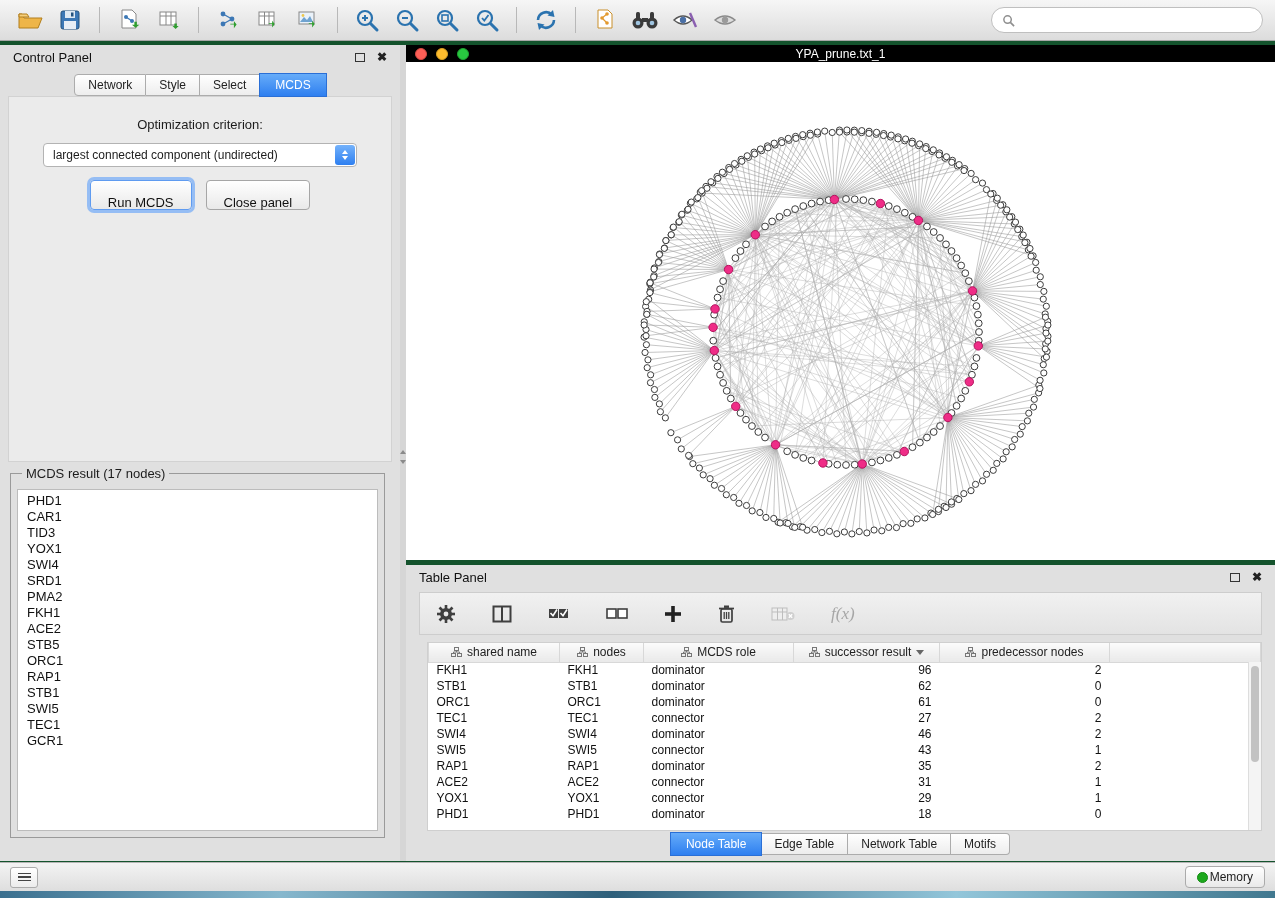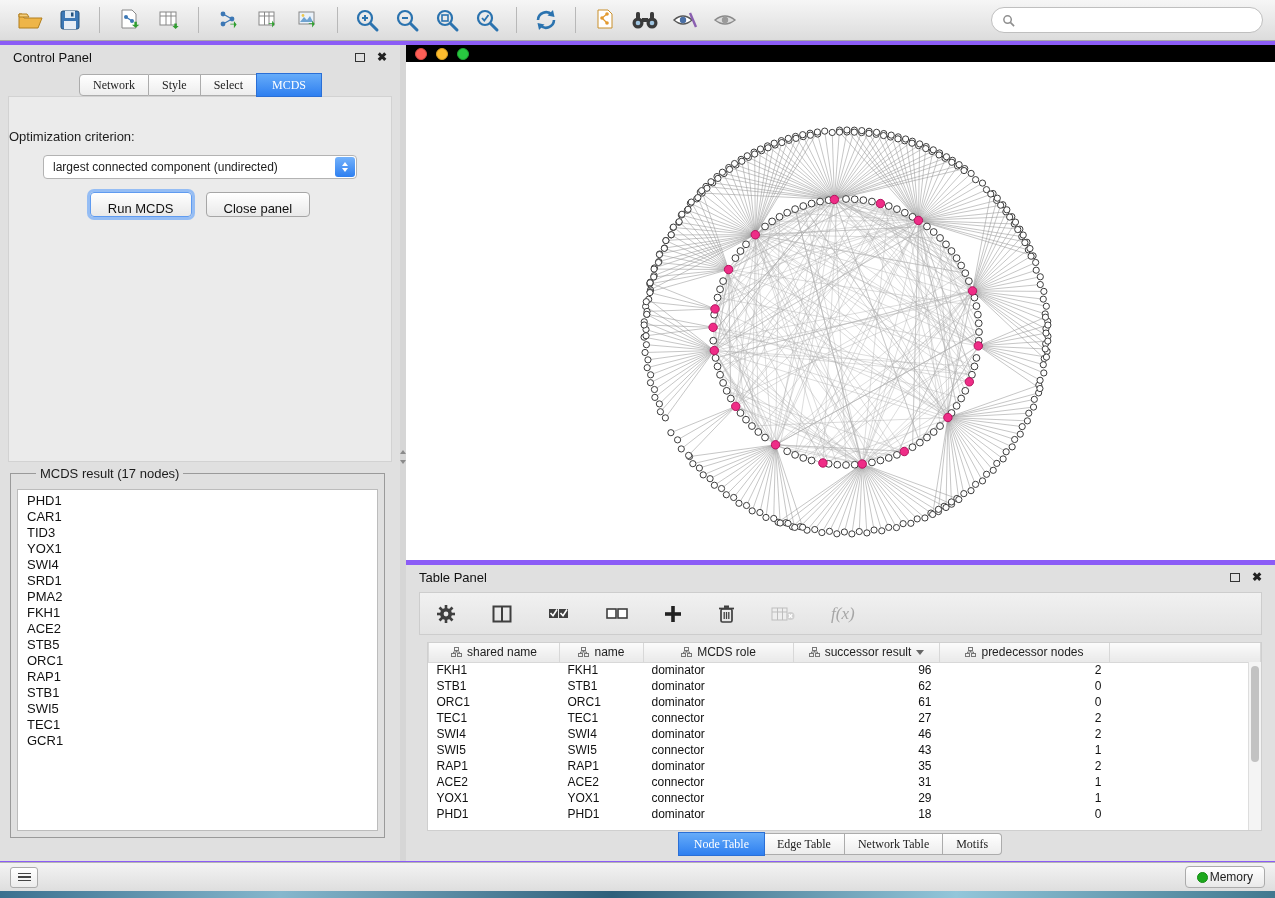--- a/index.html
+++ b/index.html
@@ -1,59 +1,59 @@
 <!DOCTYPE html>
 <html><head>
 <meta charset="utf-8">
 <style>
   * { margin:0; padding:0; box-sizing:border-box; }
   html,body { width:1275px; height:898px; }
   body { font-family:"Liberation Sans", sans-serif; font-size:12px; color:#1c1c1c; background:#555; }
-  .screen { position:relative; width:1275px; height:898px; background:#8b5cf6; overflow:hidden; }
+  .screen { position:relative; width:1275px; height:898px; background:#14532d; overflow:hidden; }
 
   
   .toolbar { position:absolute; left:0; top:0; width:100%; height:41px;
     background:linear-gradient(#f6f6f6,#dcdcdc); border-bottom:1px solid #a8a8a8;
     display:flex; align-items:center; padding:0 12px; gap:4px; }
   .tb-btn { width:36px; height:32px; border-radius:4px; display:flex; align-items:center; justify-content:center; }
   .tb-sep { width:1px; height:26px; background:#b8b8b8; margin:0 7px; }
   .search-box { margin-left:auto; width:272px; height:26px; background:#fff; border:1px solid #bfbfbf;
     border-radius:13px; display:flex; align-items:center; gap:6px; padding:0 10px; }
   .search-box input { border:none; outline:none; flex:1; font-size:12px; font-family:"Liberation Sans",sans-serif; background:transparent; }
 
   
   .control-panel { position:absolute; left:0; top:45px; width:400px; height:816px; background:#e0e0e0; }
   .panel-header { height:24px; display:flex; align-items:center; padding:0 13px; font-size:13px; color:#111; }
   .win-btns { margin-left:auto; display:flex; gap:12px; align-items:center; }
   .float-icon { width:10px; height:9px; border:1.5px solid #333; display:inline-block; }
   .close-icon { font-size:12px; font-weight:bold; color:#222; line-height:10px; }
 
   .cp-tabs { display:flex; justify-content:center; margin-top:5px; align-items:center; }
   .seg-tab { height:22px; padding:0 13px; background:linear-gradient(#ffffff,#ededed);
-    border:1px solid #acacac; border-left:none; display:flex; align-items:center; font-size:12px; color:#222;font-family:Liberation Serif, serif; }
+    border:1px solid #acacac; border-left:none; display:flex; align-items:center; font-size:12px; color:#222; }
   .seg-tab.first { border-left:1px solid #acacac; border-radius:4px 0 0 4px; }
   .seg-tab.last { border-radius:0 4px 4px 0; }
   .seg-tab.active { background:linear-gradient(#66acf9,#2e7ff0); color:#fff; border:1px solid #2a6fd6;
     border-radius:0; height:24px; margin:-1px; padding:0 15px; position:relative; z-index:2; }
 
   .cp-card { position:absolute; left:8px; top:51px; width:384px; height:366px; background:#ebebeb; border:1px solid #d2d2d2; }
-  .opt-label { margin-top:32px; font-size:13px; }
+  .opt-label { text-align:center; margin-top:20px; font-size:13px; }
   .combo { margin:11px auto 0; width:314px; height:24px; background:#fff; border:1px solid #b3b3b3;
     border-radius:4px; display:flex; align-items:center; padding-left:9px; font-size:12px; position:relative; }
   .combo-stepper { position:absolute; right:1px; top:1px; bottom:1px; width:20px; border-radius:3px;
     background:linear-gradient(#74b2fb,#2e7ff0); display:flex; flex-direction:column; align-items:center; justify-content:center; gap:2px; }
   .tri-up { width:0; height:0; border-left:3.5px solid transparent; border-right:3.5px solid transparent; border-bottom:4px solid #fff; }
   .tri-down { width:0; height:0; border-left:3.5px solid transparent; border-right:3.5px solid transparent; border-top:4px solid #fff; }
   .btn-row { display:flex; justify-content:center; gap:14px; margin-top:13px; }
-  .cp-btn { height:25px; padding:8px 17px; background:linear-gradient(#ffffff,#e9e9e9); border:1px solid #a6a6a6;
+  .cp-btn { height:25px; padding:14px 17px; background:linear-gradient(#ffffff,#e9e9e9); border:1px solid #a6a6a6;
     border-radius:4px; font-size:13px; font-family:"Liberation Sans",sans-serif; color:#111; }
   .cp-btn.focused { box-shadow:0 0 0 3px rgba(92,158,250,.6); border-color:#5f9bf0; }
 
   .result-box { position:absolute; left:10px; top:421px; width:375px; height:372px; border:1px solid #9a9a9a; padding:8px 6px 6px 6px; background:#e0e0e0; }
-  .result-box legend { font-size:13px; padding:0 4px; margin-left:19px; }
+  .result-box legend { font-size:13px; padding:0 4px; margin-left:5px; }
   .result-list { width:100%; height:100%; background:#fff; border:1px solid #bcbcbc; overflow:hidden; padding:3px 0; }
   .result-item { padding:0 9px; height:16px; line-height:16px; font-size:13px; color:#111; }
 
   
   .v-split { position:absolute; left:400px; top:45px; width:6px; height:816px; background:#d6d6d6; }
   .v-split .tri-up, .v-split .tri-down { position:absolute; left:0; border-bottom-color:#8a8a8a; border-top-color:#8a8a8a; }
   .v-split .tri-up { top:405px; } .v-split .tri-down { top:415px; }
 
   
   .right-area { position:absolute; left:406px; top:45px; right:0; height:816px; }
@@ -313,20 +313,21 @@
     <span class="tri-down"></span>
   </div>
 
   <div class="right-area">
 
     <div class="network-window">
       <div class="net-titlebar">
         <span class="tl red"></span>
         <span class="tl yellow"></span>
         <span class="tl green"></span>
+        <span class="net-title">YPA_prune.txt_1</span>
       </div>
       <div class="net-canvas">
         <svg id="network-svg" viewBox="0 0 869 498" preserveAspectRatio="xMidYMid meet">
             <g>
               <line x1="428.40828621456143" y1="137.50610515379785" x2="329.4145415637615" y2="196.1091590083929" stroke="#adadad" stroke-width="0.7" opacity="0.6"></line>
               <line x1="428.40828621456143" y1="137.50610515379785" x2="555.1813787033303" y2="203.5" stroke="#adadad" stroke-width="0.7" opacity="0.6"></line>
               <line x1="428.40828621456143" y1="137.50610515379785" x2="389.10310349544307" y2="392.87597782400115" stroke="#adadad" stroke-width="0.7" opacity="0.6"></line>
               <line x1="428.40828621456143" y1="137.50610515379785" x2="550.5854584362385" y2="196.1091590083929" stroke="#adadad" stroke-width="0.7" opacity="0.6"></line>
               <line x1="428.40828621456143" y1="137.50610515379785" x2="405.57706700136475" y2="141.5318651035539" stroke="#adadad" stroke-width="0.7" opacity="0.6"></line>
               <line x1="428.40828621456143" y1="137.50610515379785" x2="440" y2="403" stroke="#adadad" stroke-width="0.7" opacity="0.6"></line>
@@ -1315,21 +1316,21 @@
                   </span>
                 </th>
                 <th>
                   <span class="th-inner">
                     <svg width="11" height="10" viewBox="0 0 11 10">
                       <rect x="3.5" y="0.5" width="4" height="3" fill="none" stroke="#777"></rect>
                       <rect x="0.5" y="6.5" width="4" height="3" fill="none" stroke="#777"></rect>
                       <rect x="6.5" y="6.5" width="4" height="3" fill="none" stroke="#777"></rect>
                       <path d="M5.5 3.5 v1.5 M2.5 6.5 v-1.5 h6 v1.5" fill="none" stroke="#777"></path>
                     </svg>
-                    <span>name</span>
+                    <span>nodes</span>
                   </span>
                 </th>
                 <th>
                   <span class="th-inner">
                     <svg width="11" height="10" viewBox="0 0 11 10">
                       <rect x="3.5" y="0.5" width="4" height="3" fill="none" stroke="#777"></rect>
                       <rect x="0.5" y="6.5" width="4" height="3" fill="none" stroke="#777"></rect>
                       <rect x="6.5" y="6.5" width="4" height="3" fill="none" stroke="#777"></rect>
                       <path d="M5.5 3.5 v1.5 M2.5 6.5 v-1.5 h6 v1.5" fill="none" stroke="#777"></path>
                     </svg>

